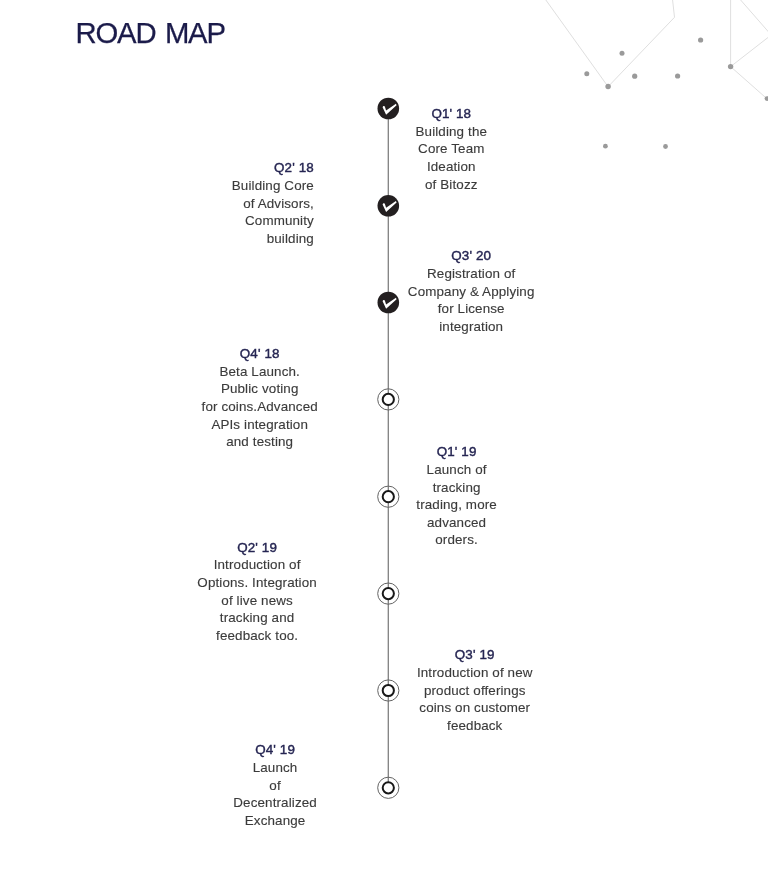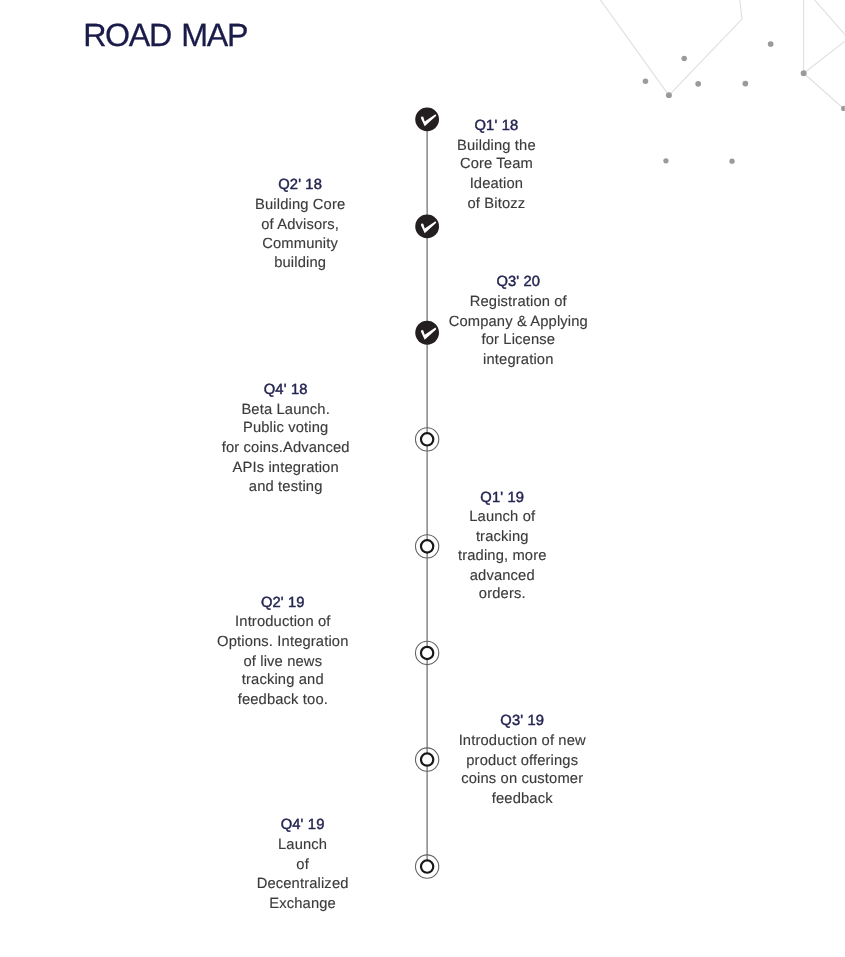--- a/index.html
+++ b/index.html
@@ -93,21 +93,21 @@
     </svg>
 
   <div id="blocks">
   <div class="mblock" style="top: 64.9px; left: 415.527px; margin-top: 40px;">
     <div class="q">Q1' 18</div>
     <div class="ln">Building the</div>
     <div class="ln">Core Team</div>
     <div class="ln">Ideation</div>
     <div class="ln">of Bitozz</div>
   </div>
-  <div class="mblock" style="top: 159.4px; left: 231.819px;">
+  <div class="mblock" style="top: 159.4px; left: 231.819px; text-align: right;">
     <div class="q">Q2' 18</div>
     <div class="ln">Building Core</div>
     <div class="ln">of Advisors,</div>
     <div class="ln">Community</div>
     <div class="ln">building</div>
   </div>
   <div class="mblock" style="top: 247.3px; left: 407.872px;">
     <div class="q">Q3' 20</div>
     <div class="ln">Registration of</div>
     <div class="ln">Company &amp; Applying</div>

